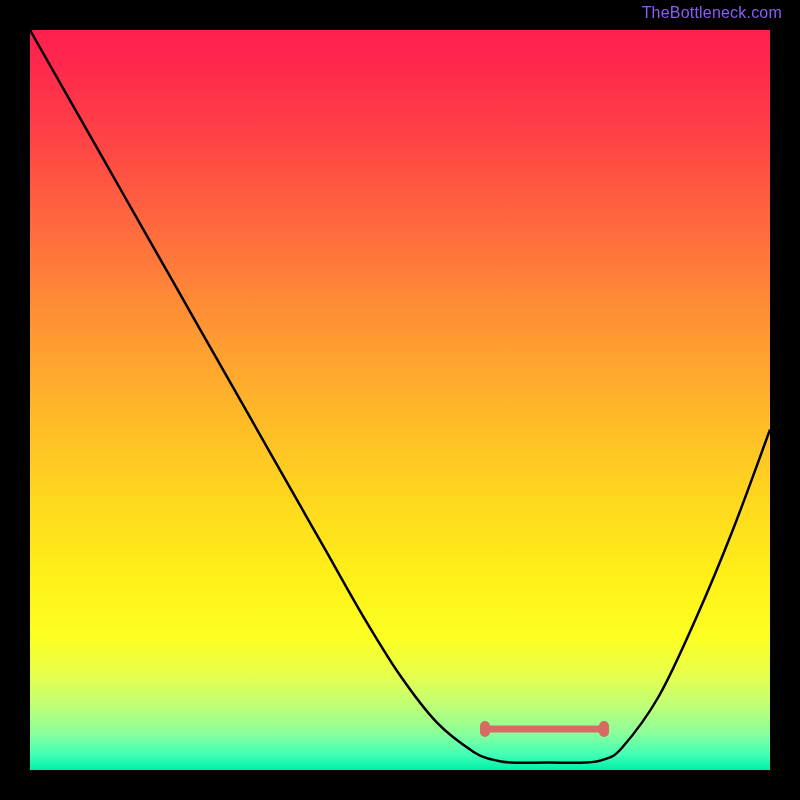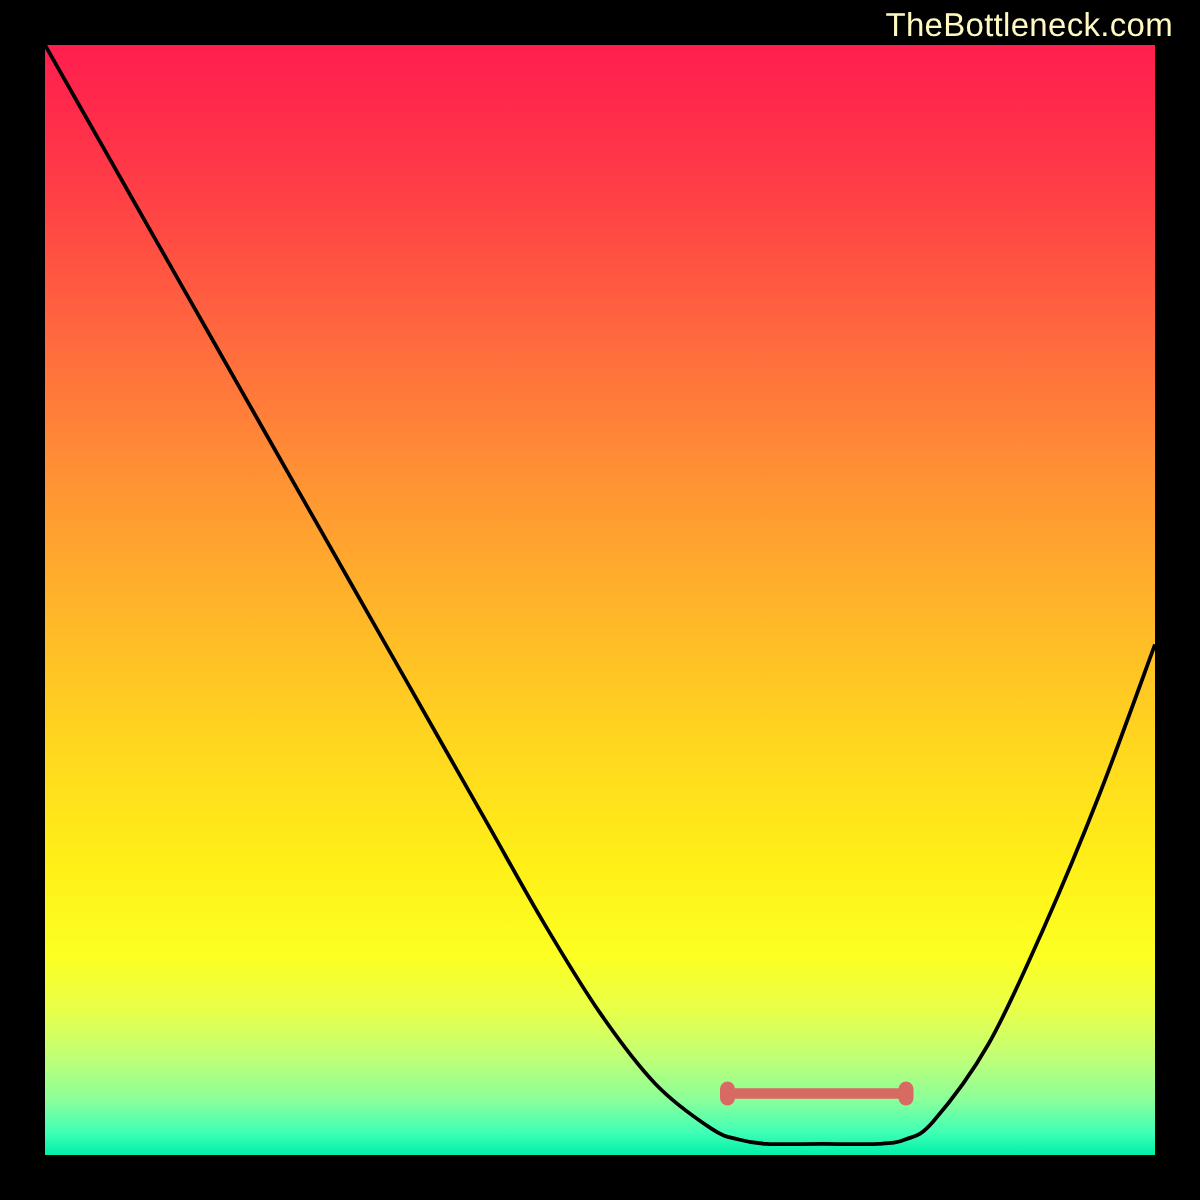--- a/index.html
+++ b/index.html
@@ -8,23 +8,23 @@
     position: relative;
     width: 800px;
     height: 800px;
     background: #000;
   }
   .watermark {
     position: absolute;
     top: 4px;
     right: 18px;
     font-family: Arial, Helvetica, sans-serif;
-    font-size: 22px;
+    font-size: 16px;
     font-weight: 500;
-    color: #fef9c3;
+    color: #8b5cf6;
     letter-spacing: 0.2px;
   }
   .plot {
     position: absolute;
     left: 30px;
     top: 30px;
     width: 740px;
     height: 740px;
     overflow: hidden;
   }

